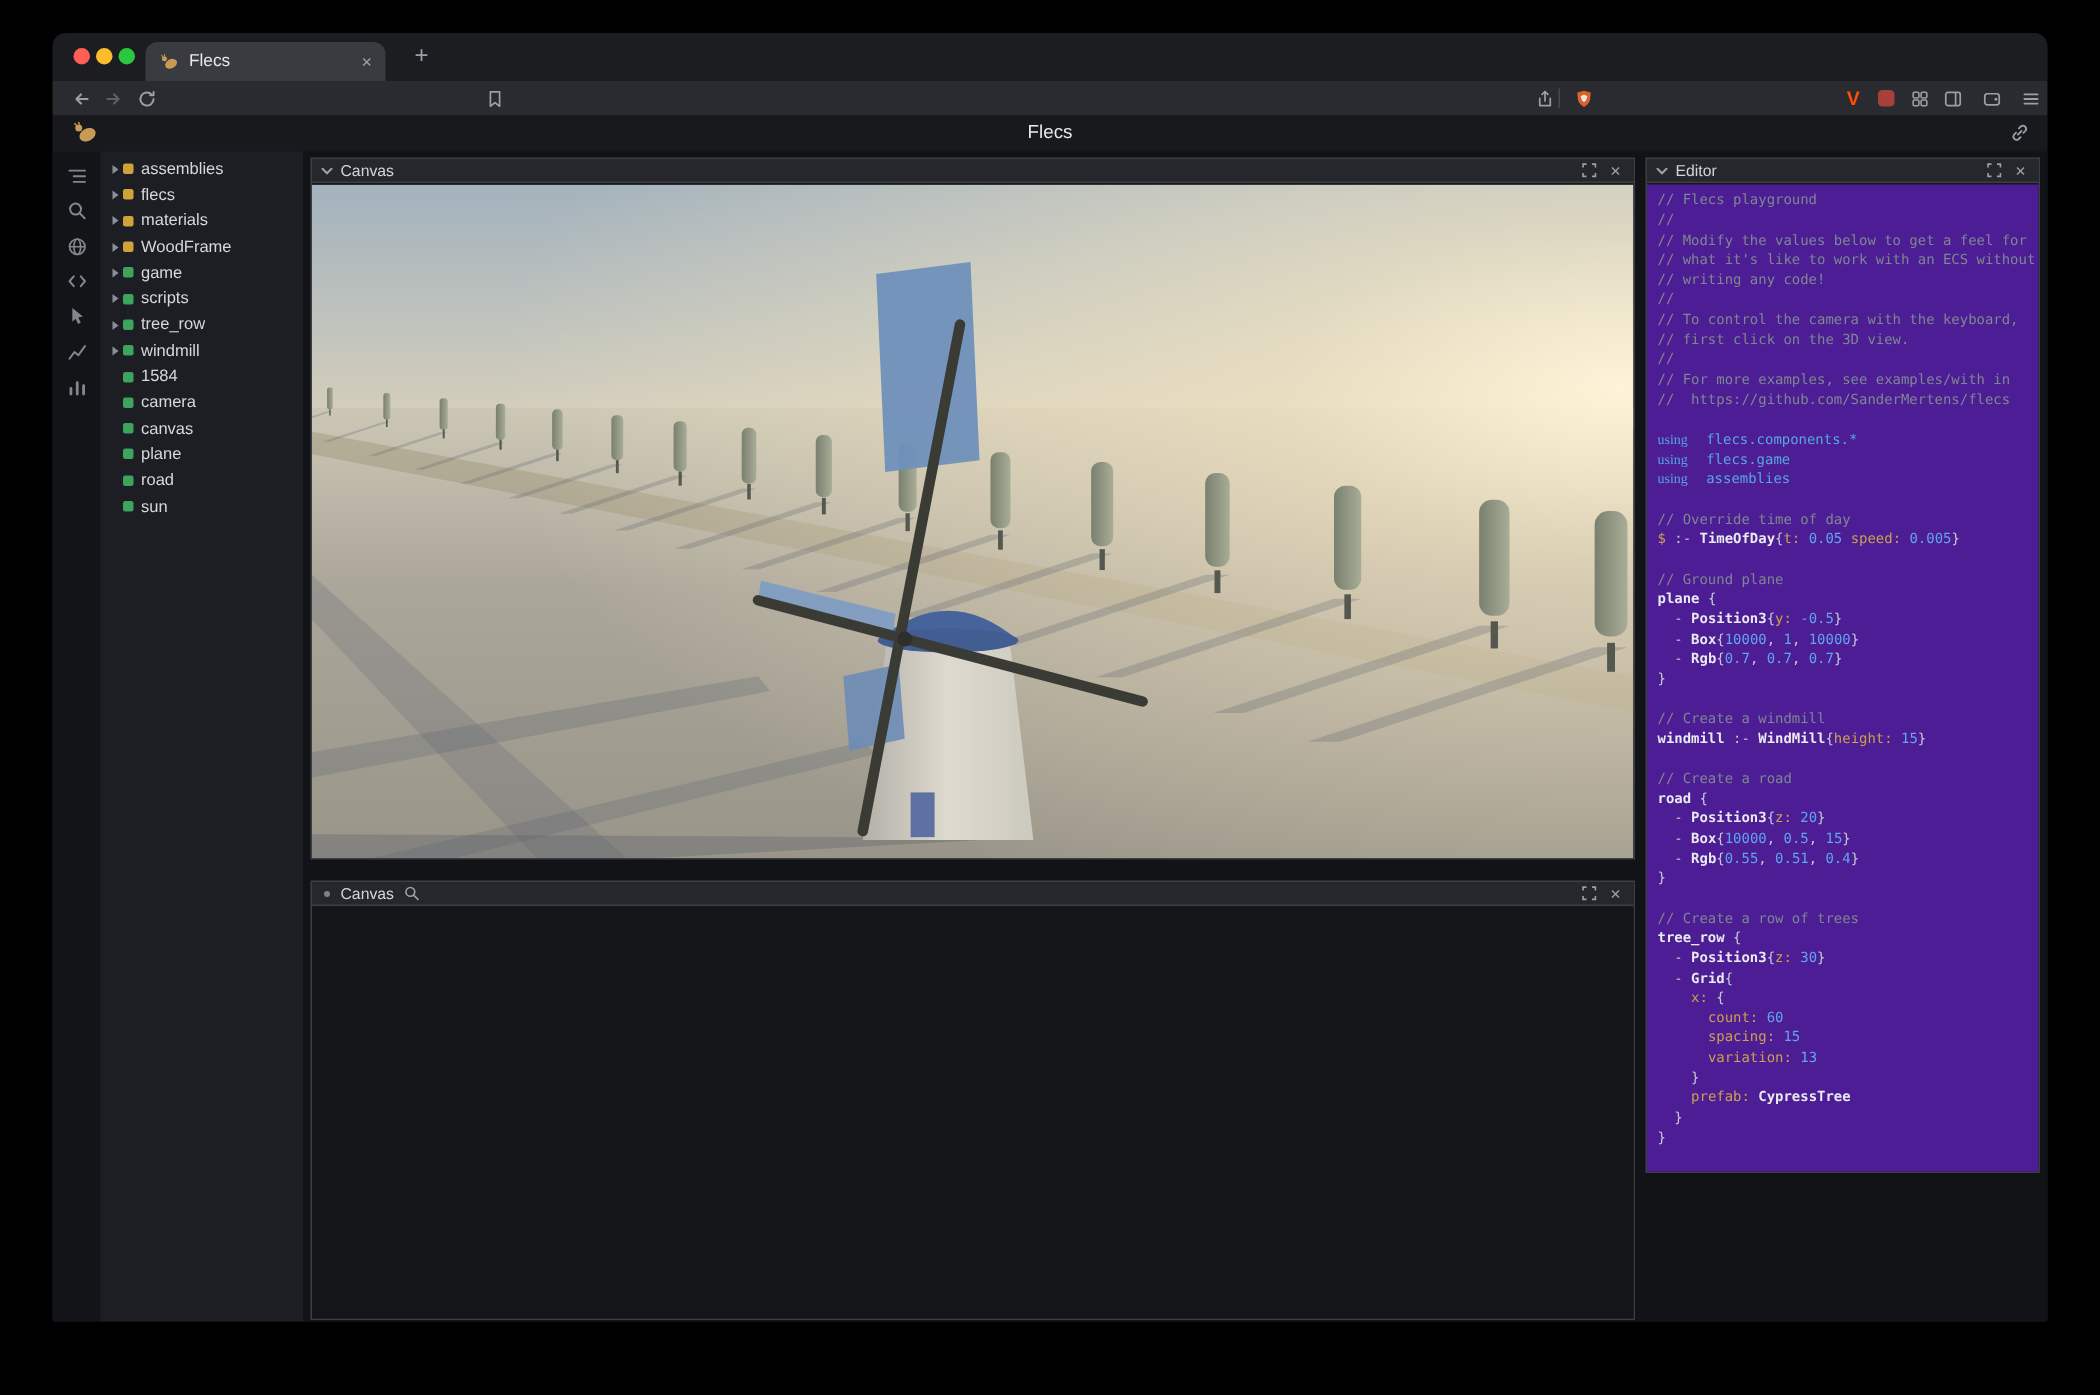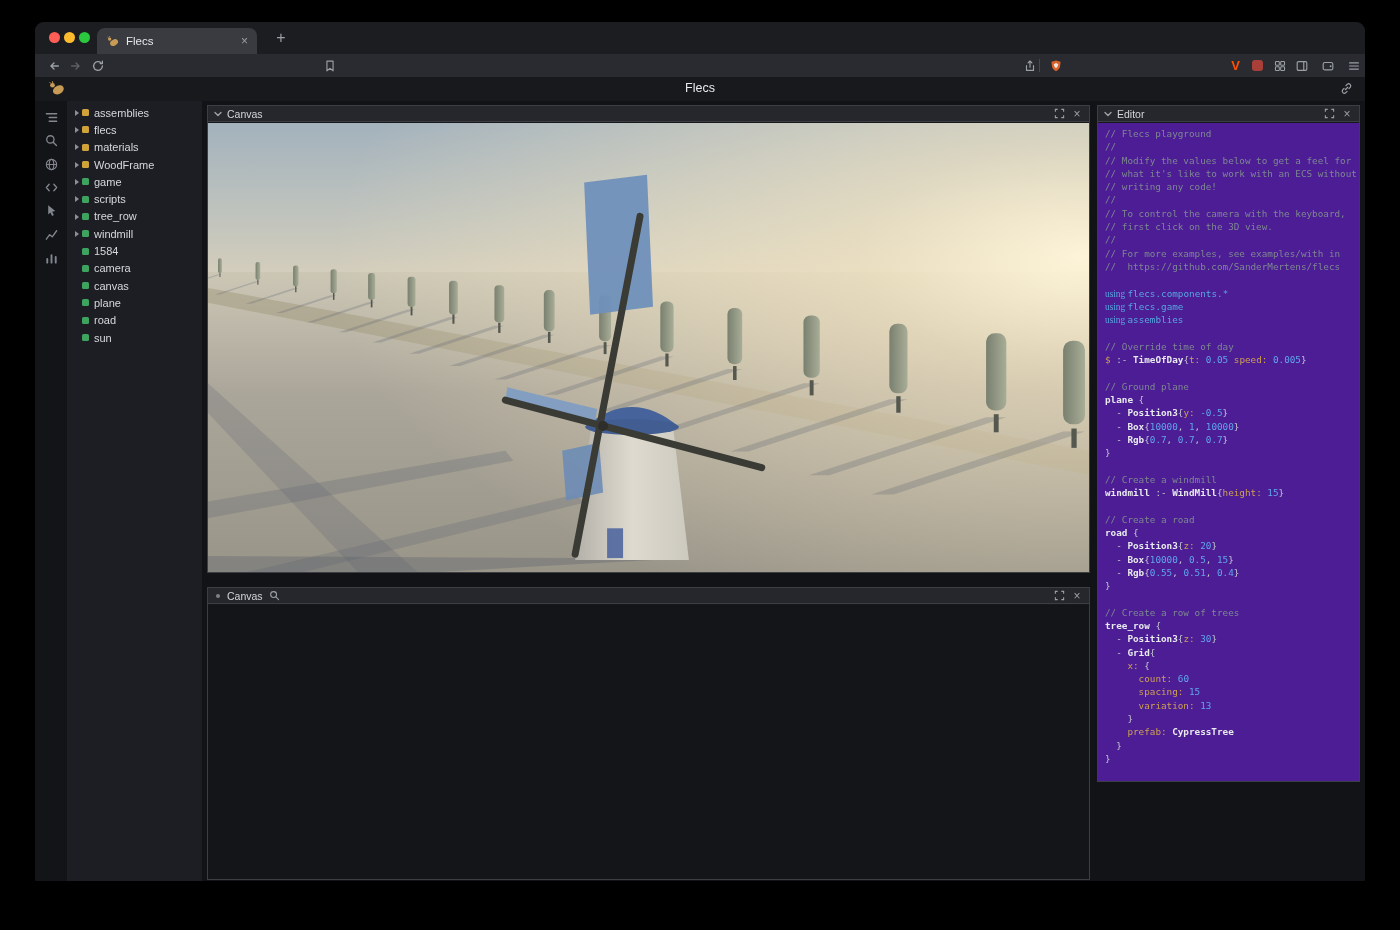--- a/index.html
+++ b/index.html
@@ -79,21 +79,21 @@
   .pt-close { font-size: 12px; line-height: 1; }
   .panel-content { position: absolute; left: 0; right: 0; top: 17px; bottom: 0; overflow: hidden; }
   .canvas-content svg.scene { position: absolute; left: 0; top: 0; width: 100%; height: 100%; }
   .search-content { background: #141519; }
   .editor-content { padding: 4px 0 0 7px; background: #4c1d95; }
 
   .code-line { font-family: "DejaVu Sans Mono", monospace; font-size: 9.3px; line-height: 13.3px;
                height: 13.3px; white-space: pre; color: #c6cad1; }
   .tok-com  { color: #7e8791; }
   .tok-kw   { color: #58a6e0; font-family: Liberation Serif, serif; }
-  .tok-mod  { color: #58a6e0; }
+  .tok-mod  { color: #58a6e0; margin-left: 10px; }
   .tok-ent  { color: #e8eaed; font-weight: bold; }
   .tok-num  { color: #61a5ec; }
   .tok-prop { color: #cfa050; }
   .tok-op   { color: #cfa050; }
   .tok-pl   { color: #c6cad1; }
 </style>
 </head>
 <body>
 
 <div class="stage">

